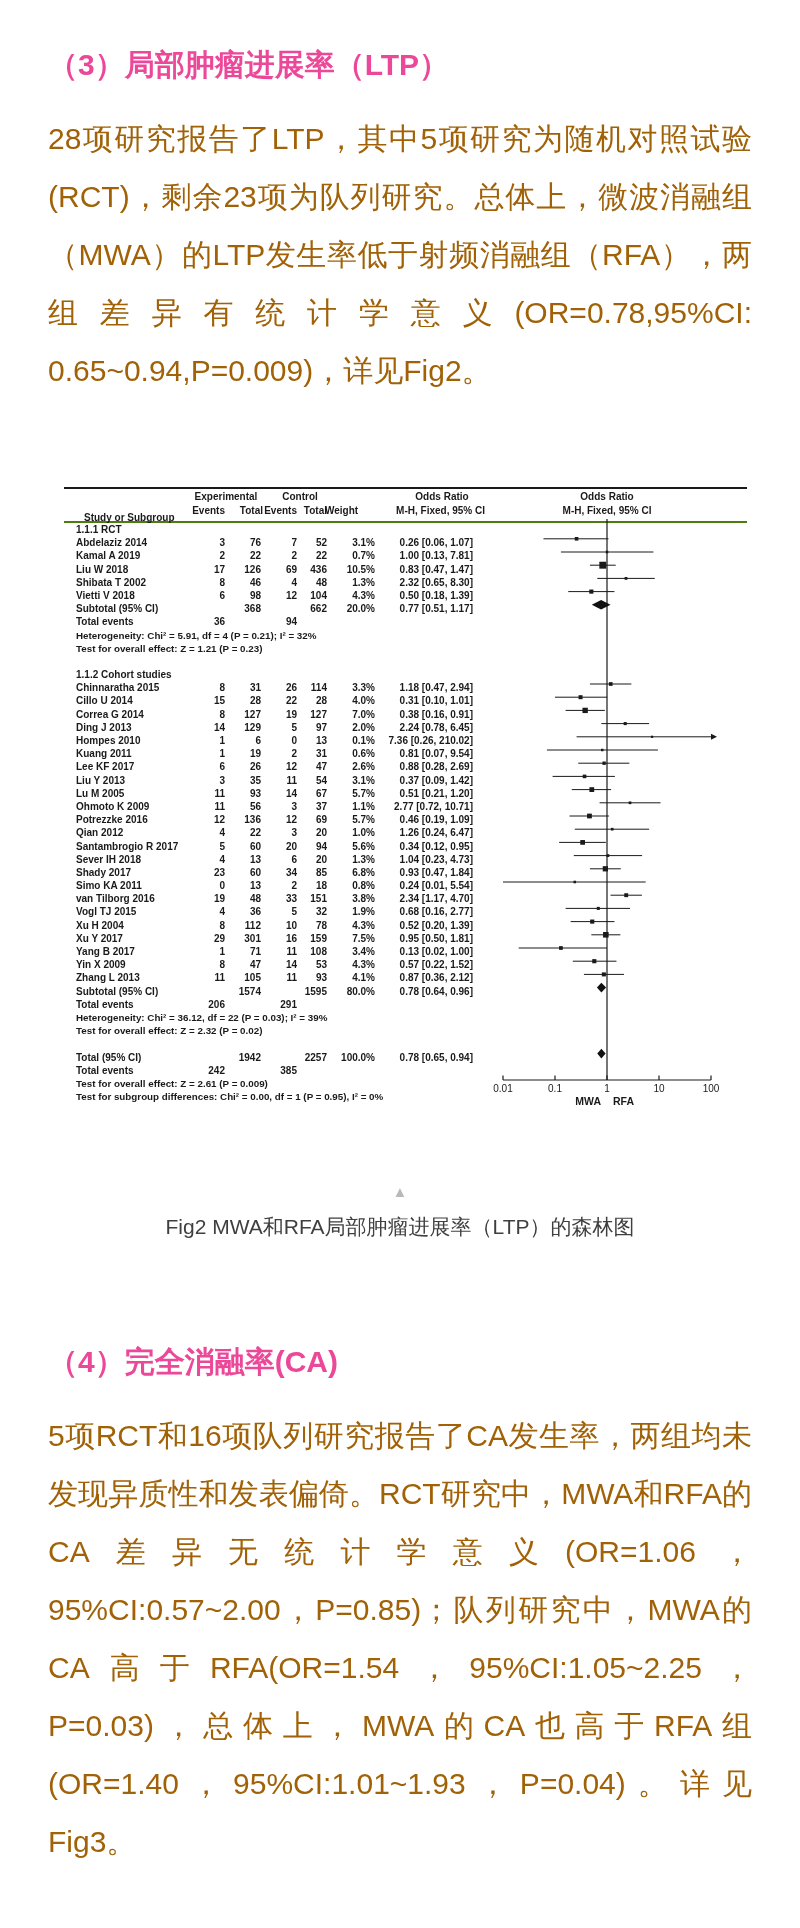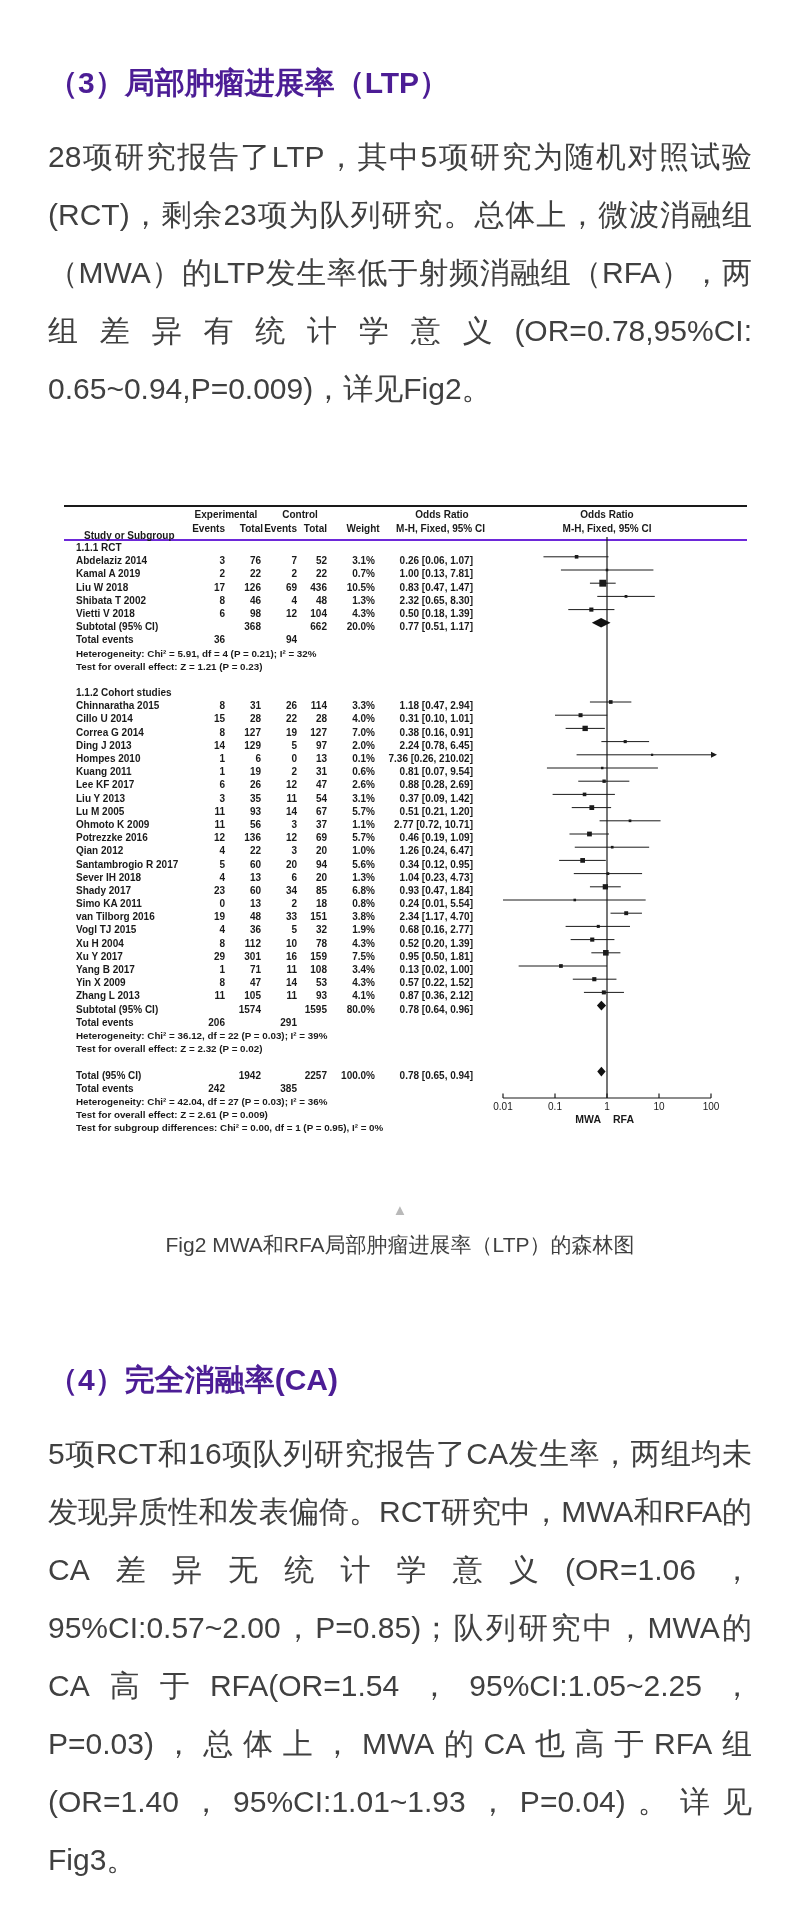--- a/index.html
+++ b/index.html
@@ -1,35 +1,35 @@
 <!DOCTYPE html>
 <html><head>
 <meta charset="utf-8">
 <style>
   html,body{margin:0;padding:0;background:#ffffff;}
   body{width:800px;min-height:1928px;font-family:"Liberation Sans","DejaVu Sans",sans-serif;color:#3c3c3c;}
-  .sec-heading{margin:63px 48px 0;font-size:30px;line-height:40px;font-weight:700;color:#4c1d95;}
+  .sec-heading{margin:45px 48px 0;font-size:30px;line-height:40px;font-weight:700;color:#ec4899;}
   .sec-heading.second{margin-top:100px;}
-  .body-par{margin:25px 48px 0;font-size:30px;line-height:58px;text-align:justify;color:#404040;word-wrap:break-word;}
+  .body-par{margin:25px 48px 0;font-size:30px;line-height:58px;text-align:justify;color:#a16207;word-wrap:break-word;}
   
   #forest-plot{position:relative;margin:87px 0 0 64px;width:683px;color:#1a1a1a;}
-  .fhead{position:relative;height:32px;border-top:2px solid #1a1a1a;border-bottom:2px solid #6d28d9;}
+  .fhead{position:relative;height:32px;border-top:2px solid #1a1a1a;border-bottom:2px solid #4d7c0f;}
   .fh{position:absolute;font-size:10px;font-weight:700;white-space:nowrap;}
   .fh.row1{top:2px;}
   .fh.row2{top:16px;}
   .g1{left:112px;width:100px;text-align:center;}
   .g2{left:196px;width:80px;text-align:center;}
   .g3{left:328px;width:100px;text-align:center;}
   .g4{left:493px;width:100px;text-align:center;}
   .c0{left:20px;margin-top:7px;}
   .c1{left:111px;width:50px;text-align:right;}
   .c2{left:149px;width:50px;text-align:right;}
   .c3{left:183px;width:50px;text-align:right;}
   .c4{left:213px;width:50px;text-align:right;}
-  .c5{left:274px;width:50px;text-align:center;}
+  .c5{left:261px;width:50px;text-align:left;}
   .c6{left:306px;width:115px;text-align:right;}
   .c7{left:483px;width:120px;text-align:center;}
   .frow{position:relative;height:13.2px;font-size:10px;line-height:13.2px;font-weight:600;}
   .fc{position:absolute;top:0;white-space:nowrap;}
   .c-study{left:12px;}
   .c-e1{left:111px;width:50px;text-align:right;}
   .c-t1{left:147px;width:50px;text-align:right;}
   .c-e2{left:183px;width:50px;text-align:right;}
   .c-t2{left:213px;width:50px;text-align:right;}
   .c-w{left:261px;width:50px;text-align:right;}
@@ -364,23 +364,20 @@
         <span class="fc c-study">Total (95% CI)</span>
         <span class="fc c-t1">1942</span>
         <span class="fc c-t2">2257</span>
         <span class="fc c-w">100.0%</span>
         <span class="fc c-or">0.78 [0.65, 0.94]</span>
       </div>
       <div class="frow events">
         <span class="fc c-study">Total events</span>
         <span class="fc c-e1">242</span>
         <span class="fc c-e2">385</span>
-      </div>
-      <div class="frow stat">
-        <span class="fc c-study">Heterogeneity: Chi² = 42.04, df = 27 (P = 0.03); I² = 36%</span>
       </div>
       <div class="frow stat">
         <span class="fc c-study">Test for overall effect: Z = 2.61 (P = 0.009)</span>
       </div>
       <div class="frow stat">
         <span class="fc c-study">Test for subgroup differences: Chi² = 0.00, df = 1 (P = 0.95), I² = 0%</span>
       </div>
     </div>
 <svg width="683" height="672" style="position: absolute; top: 0px; left: 0px; pointer-events: none;">
       <line x1="543" y1="32" x2="543" y2="593" stroke="#1a1a1a" stroke-width="1.2"></line>

